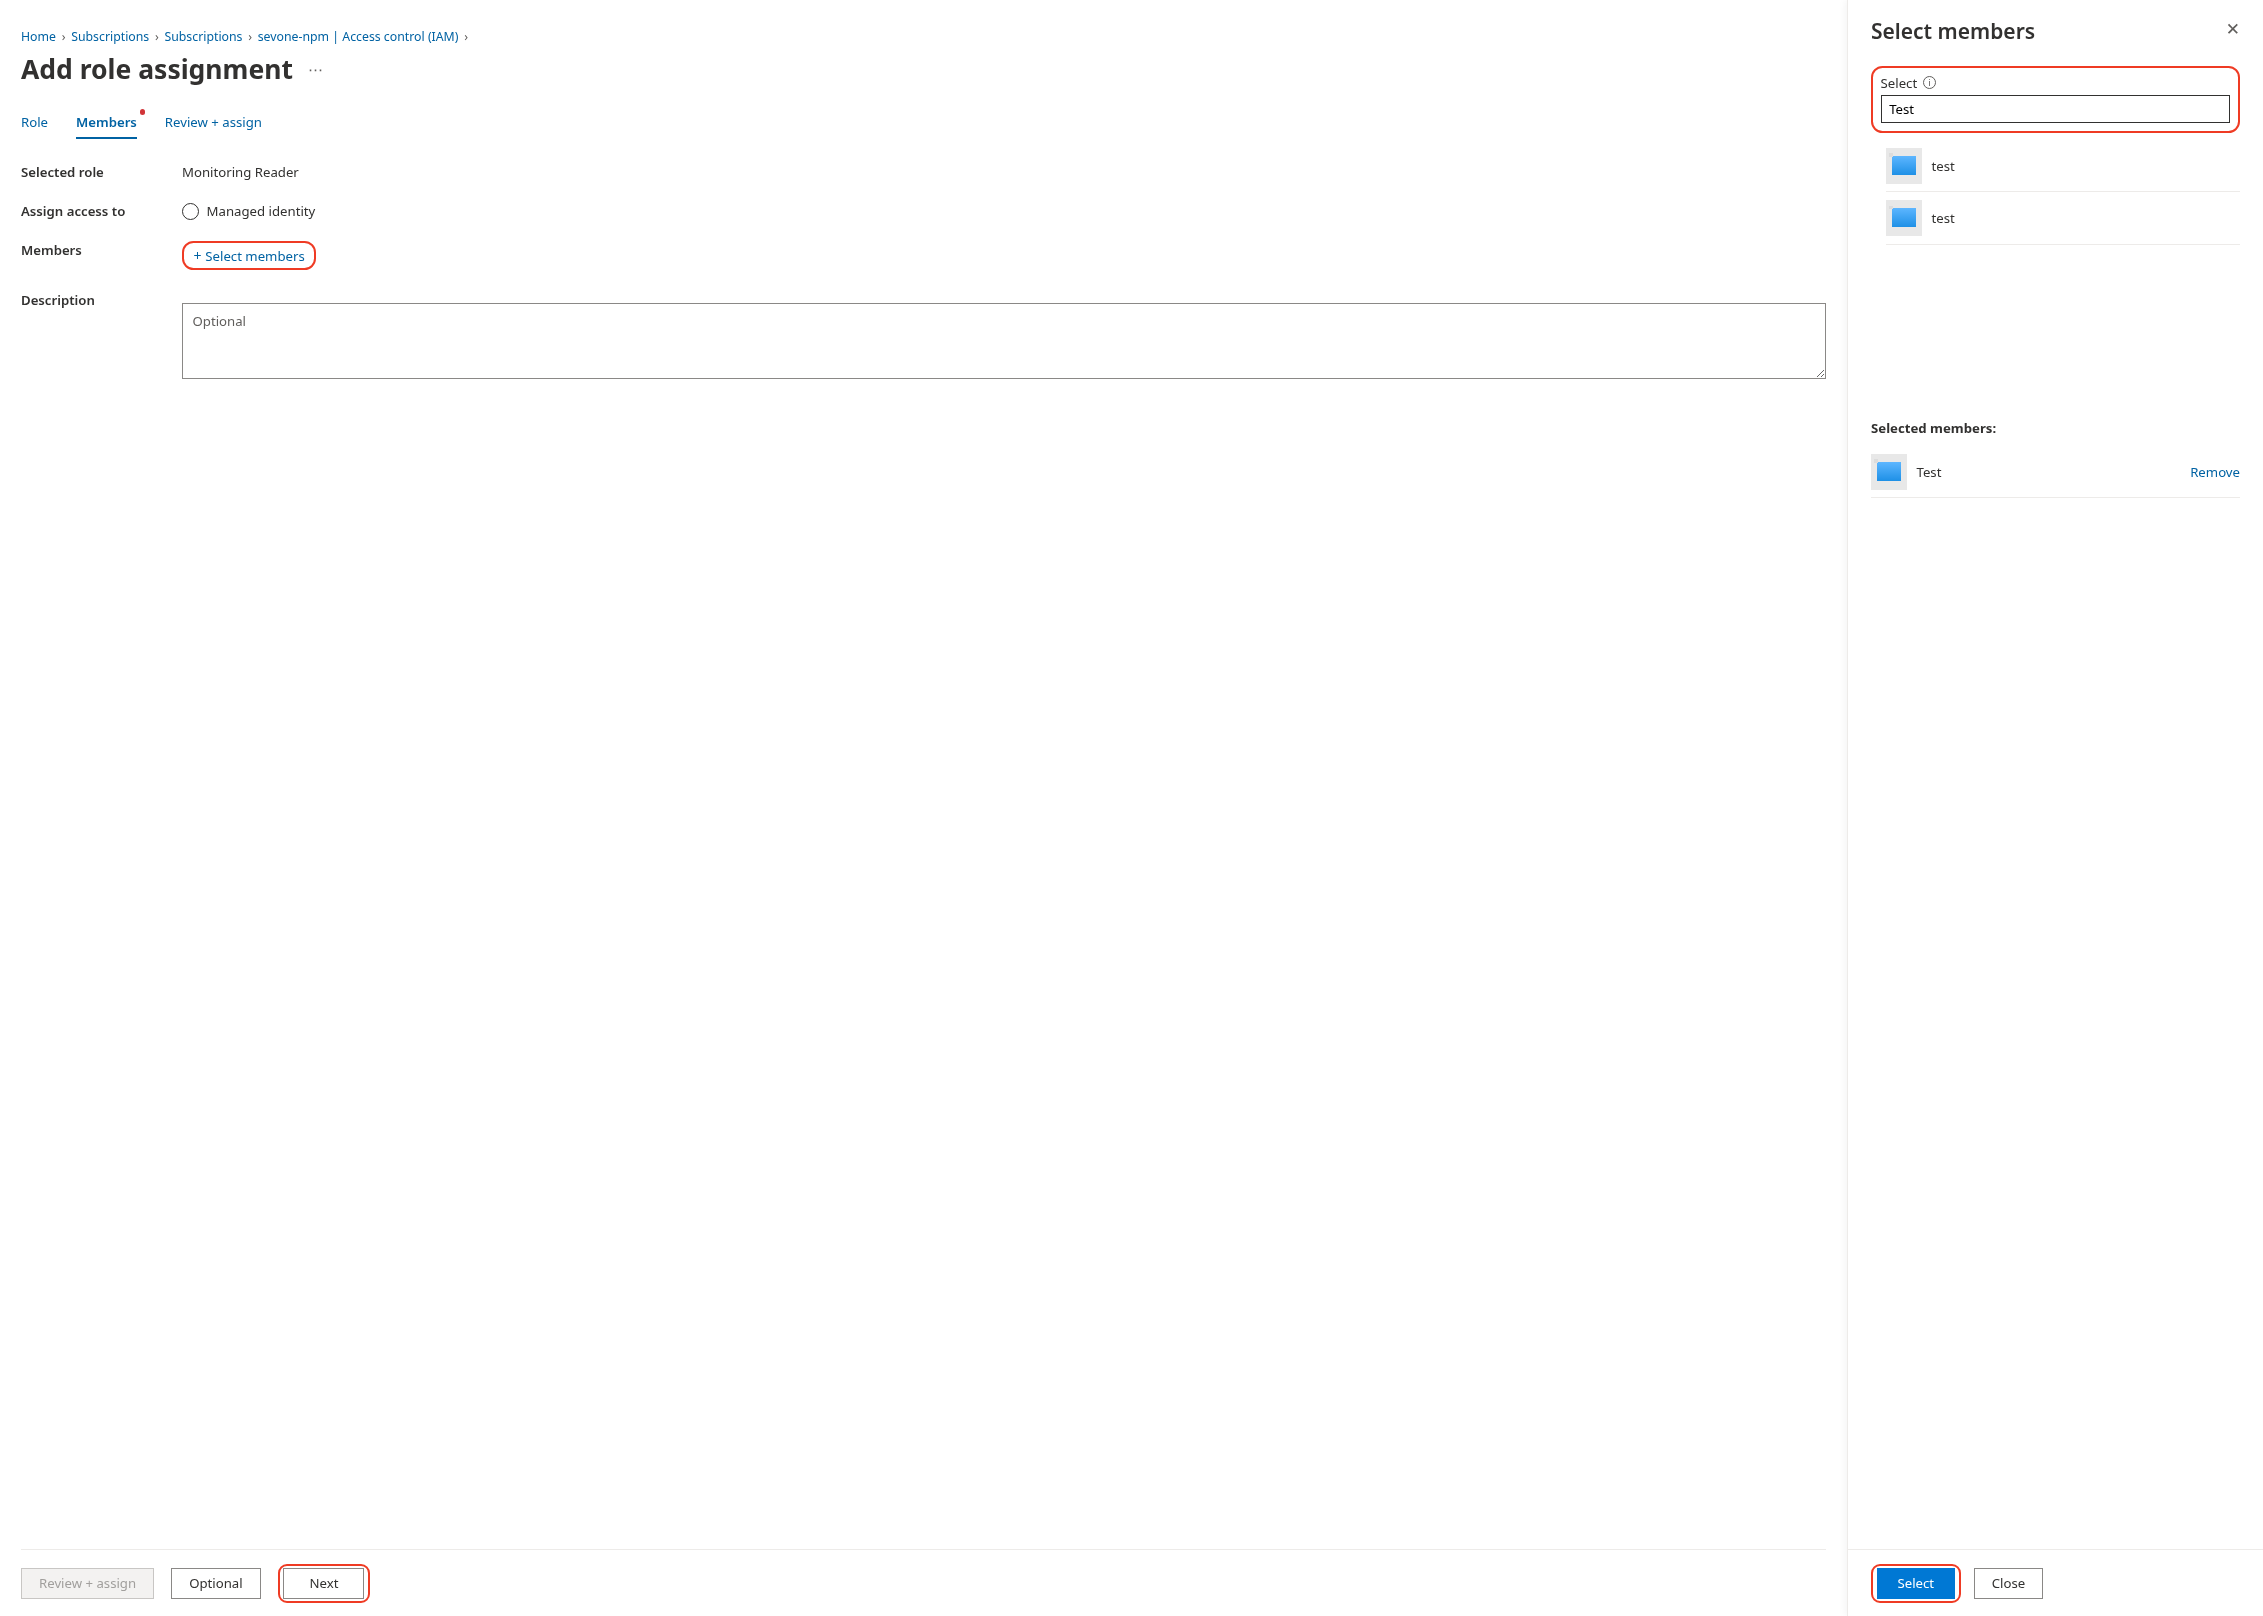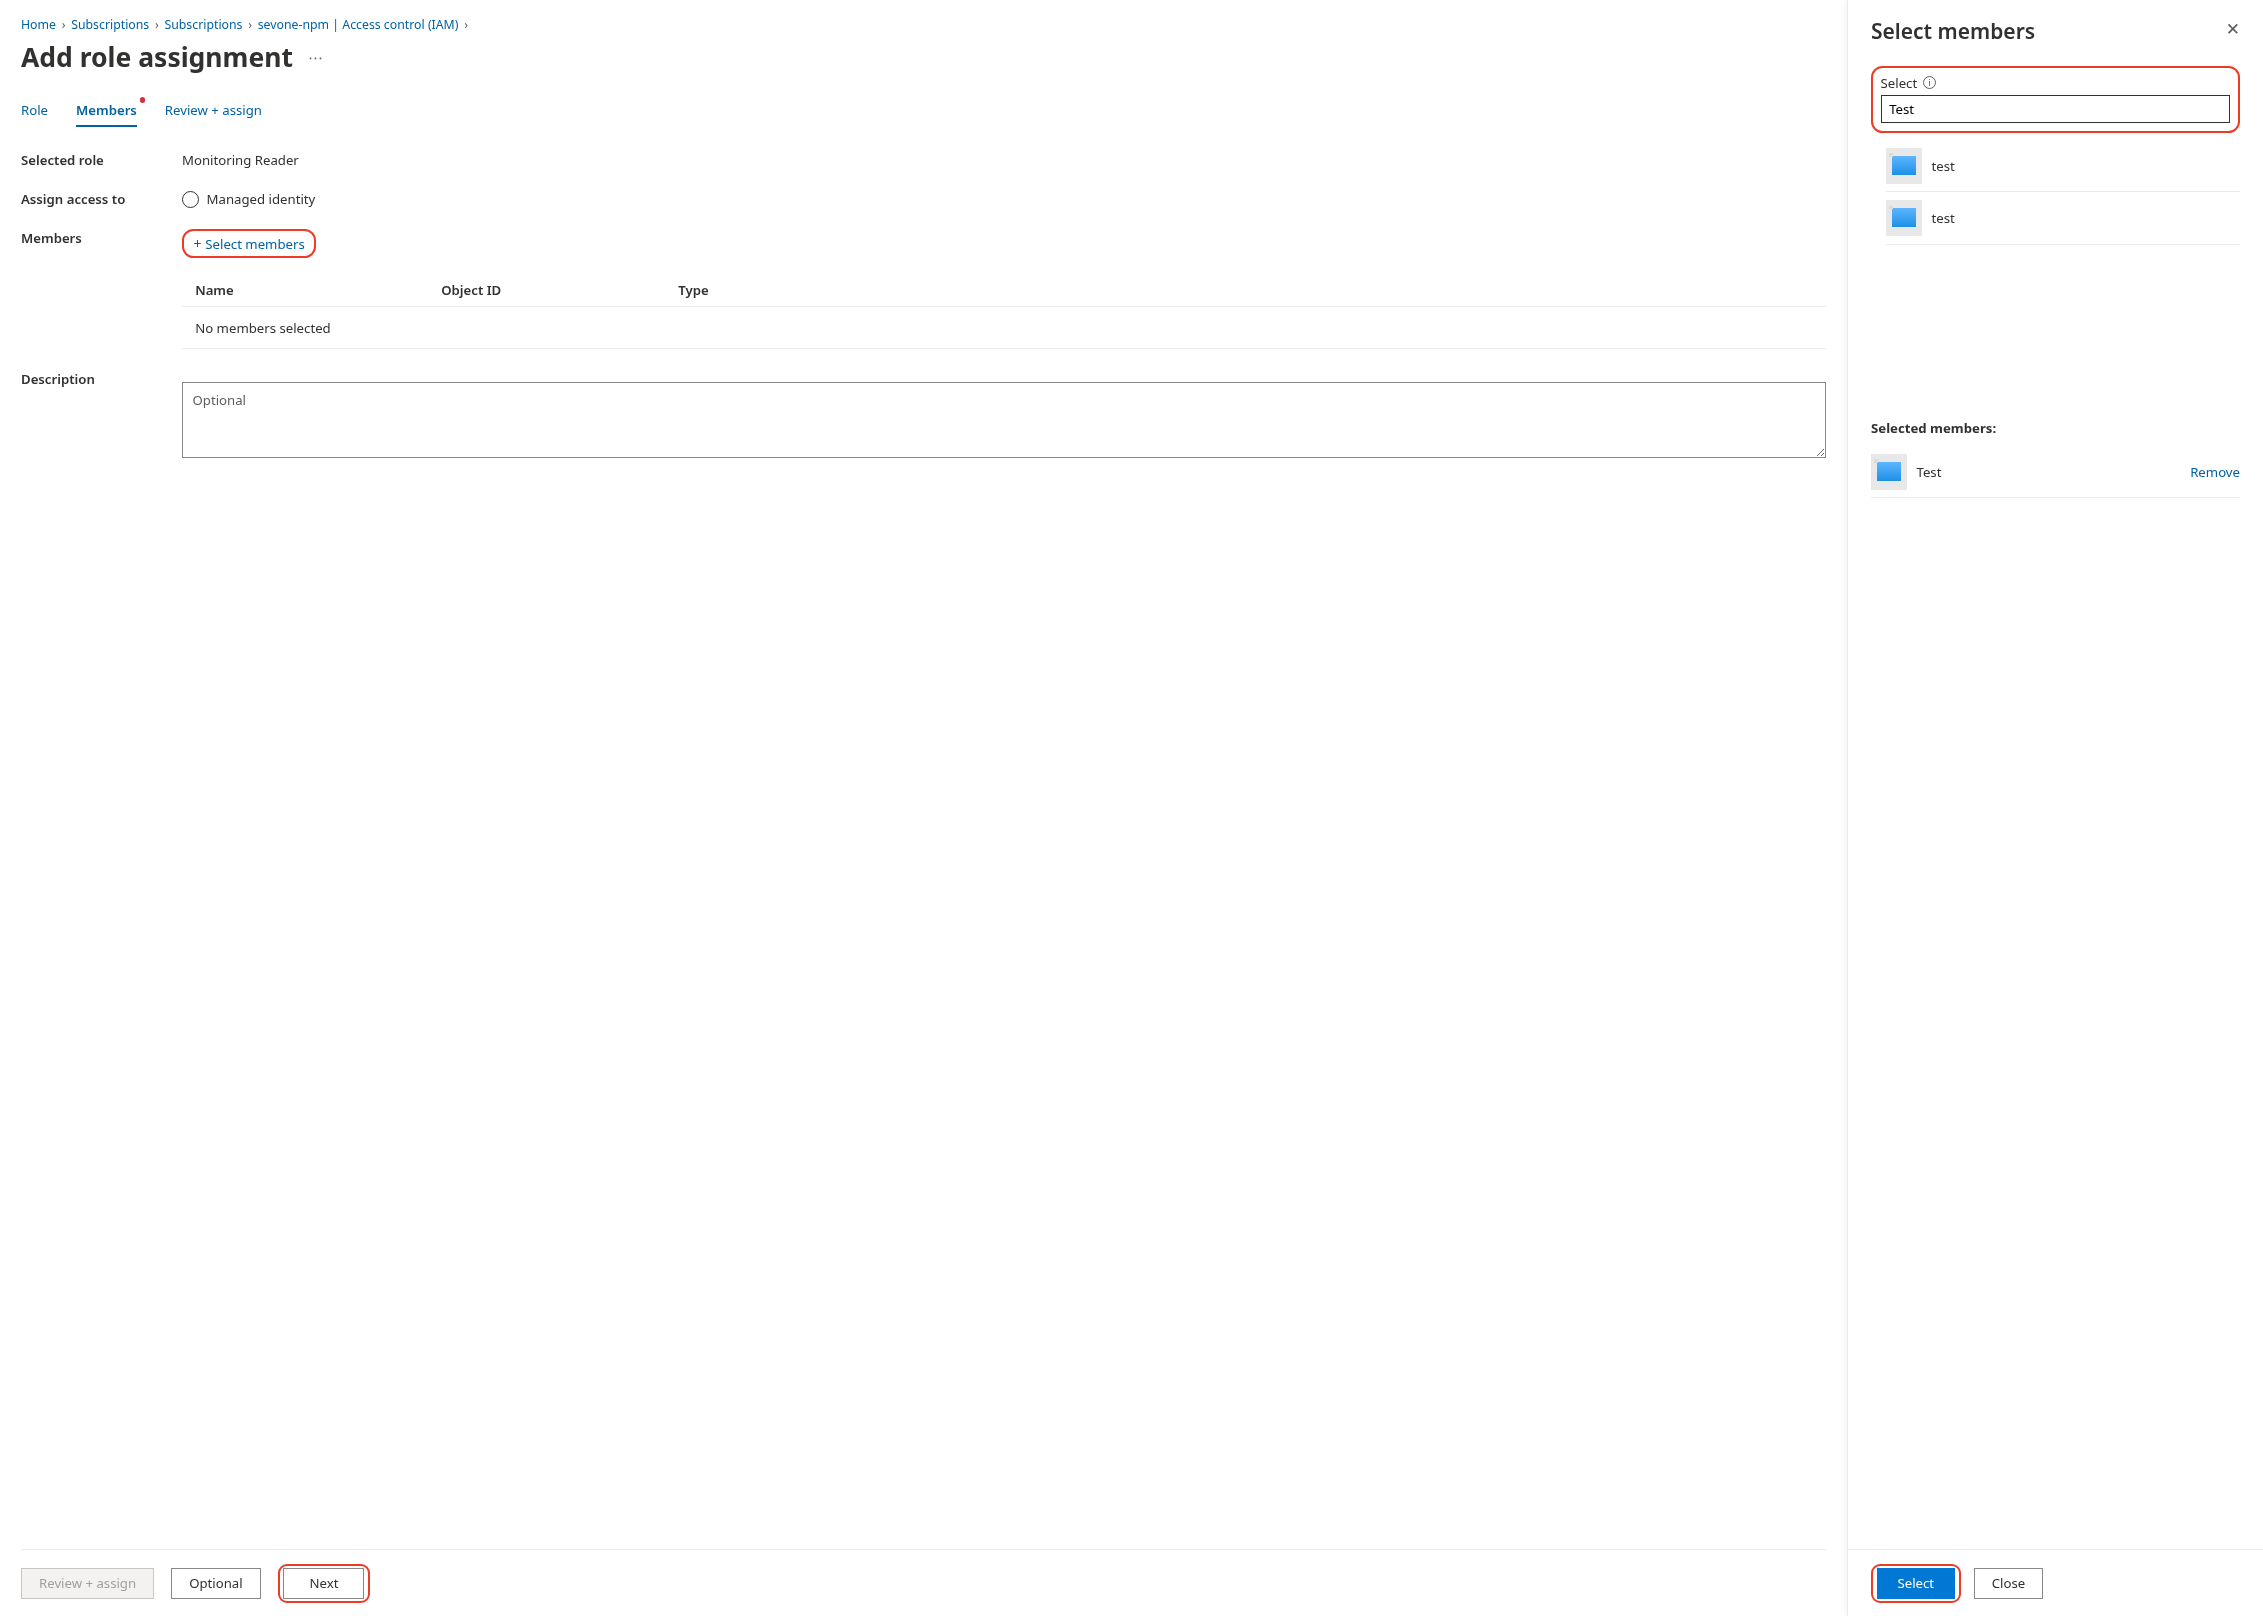--- a/index.html
+++ b/index.html
@@ -5,21 +5,21 @@
     * { box-sizing: border-box; margin: 0; padding: 0; }
     html, body { height: 100%; width: 100%; }
     body {
       font-family: 'Segoe UI', -apple-system, system-ui, sans-serif;
       font-size: 13.2px;
       color: #323130;
       background: #fff;
       overflow: hidden;
     }
     .app { display: flex; height: 100vh; width: 100vw; }
-    .main { flex: 1; display: flex; flex-direction: column; padding: 16px 21px 0 21px; position: relative; min-width: 0; }
+    .main { flex: 1; display: flex; flex-direction: column; padding: 28px 21px 0 21px; position: relative; min-width: 0; }
     .breadcrumb { display: flex; align-items: center; gap: 5.7px; font-size: 12.3px; color: #605e5c; margin-bottom: 5.7px; flex-wrap: wrap; }
     .breadcrumb a { color: #0062a3; text-decoration: none; cursor: pointer; }
     .breadcrumb .sep { color: #605e5c; }
     .title-row { display: flex; align-items: center; gap: 15px; margin-bottom: 26.5px; }
     .title { font-size: 26.5px; font-weight: 700; color: #323130; }
     .more-icon { color: #605e5c; font-size: 15px; letter-spacing: 0.9px; cursor: pointer; }
 
     .tabs { display: flex; gap: 28px; border-bottom: none; margin-bottom: 24.6px; }
     .tab { font-size: 13.2px; color: #0062a3; cursor: pointer; padding-bottom: 5.7px; position: relative; }
     .tab.active { font-weight: 600; border-bottom: 2.8px solid #0062a3; }
@@ -128,28 +128,20 @@
 
       <div class="form-row">
         <div class="form-label">Members</div>
         <div class="form-value">
           <span class="callout-red">
             <span class="link-btn">
               <span class="plus">+</span>
               <span>Select members</span>
             </span>
           </span>
-          <div class="members-table">
-            <div class="members-head">
-              <div class="col-name">Name</div>
-              <div class="col-obj">Object ID</div>
-              <div class="col-type">Type</div>
-            </div>
-            <div class="members-body-row">No members selected</div>
-          </div>
         </div>
       </div>
 
       <div class="form-row">
         <div class="form-label">Description</div>
         <div class="form-value">
           <textarea class="desc-box" placeholder="Optional" style=""></textarea>
         </div>
       </div>
     </div>

